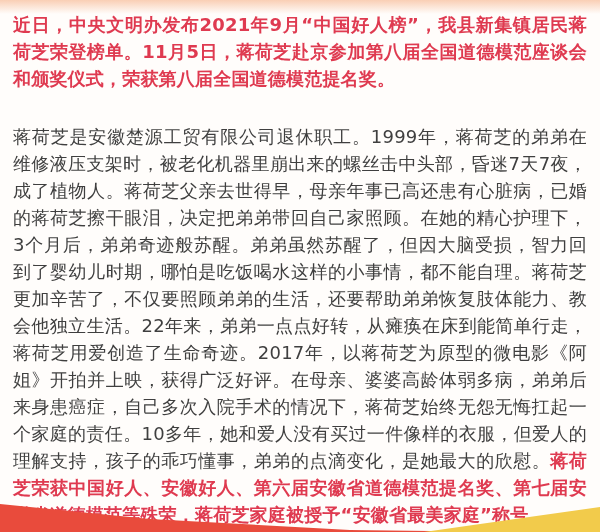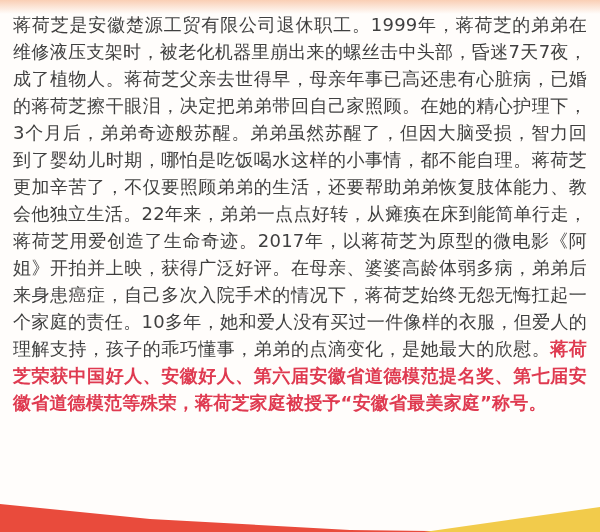--- a/index.html
+++ b/index.html
@@ -65,20 +65,21 @@
   }
 </style>
 </head>
 <body>
 
 <div class="page" style="--page-bg: #FFFDFB; --text-red: #DF3A50; --text-black: #3F3F3F; --wedge-red: #E94B3C; --wedge-yellow: #F2CB4B;">
 
   <div class="top-glow"></div>
 
   <div class="content">
+    <p class="intro">近日，中央文明办发布2021年9月“中国好人榜”，我县新集镇居民蒋荷芝荣登榜单。11月5日，蒋荷芝赴京参加第八届全国道德模范座谈会和颁奖仪式，荣获第八届全国道德模范提名奖。</p>
 
     <p class="body-para"><span>蒋荷芝是安徽楚源工贸有限公司退休职工。1999年，蒋荷芝的弟弟在维修液压支架时，被老化机器里崩出来的螺丝击中头部，昏迷7天7夜，成了植物人。蒋荷芝父亲去世得早，母亲年事已高还患有心脏病，已婚的蒋荷芝擦干眼泪，决定把弟弟带回自己家照顾。在她的精心护理下，3个月后，弟弟奇迹般苏醒。弟弟虽然苏醒了，但因大脑受损，智力回到了婴幼儿时期，哪怕是吃饭喝水这样的小事情，都不能自理。蒋荷芝更加辛苦了，不仅要照顾弟弟的生活，还要帮助弟弟恢复肢体能力、教会他独立生活。22年来，弟弟一点点好转，从瘫痪在床到能简单行走，蒋荷芝用爱创造了生命奇迹。2017年，以蒋荷芝为原型的微电影《阿姐》开拍并上映，获得广泛好评。在母亲、婆婆高龄体弱多病，弟弟后来身患癌症，自己多次入院手术的情况下，蒋荷芝始终无怨无悔扛起一个家庭的责任。10多年，她和爱人没有买过一件像样的衣服，但爱人的理解支持，孩子的乖巧懂事，弟弟的点滴变化，是她最大的欣慰。</span><span class="highlight">蒋荷芝荣获中国好人、安徽好人、第六届安徽省道德模范提名奖、第七届安徽省道德模范等殊荣，蒋荷芝家庭被授予“安徽省最美家庭”称号。</span></p>
   </div>
 
   <div class="wedge wedge-red"></div>
   <div class="wedge wedge-yellow"></div>
 
 </div>
 
 </body></html>

